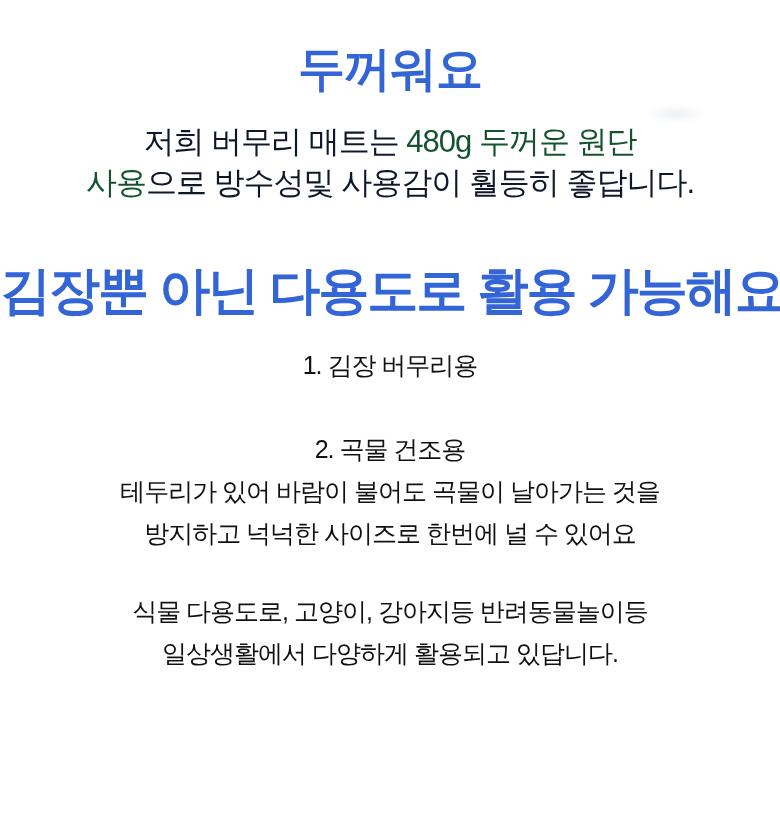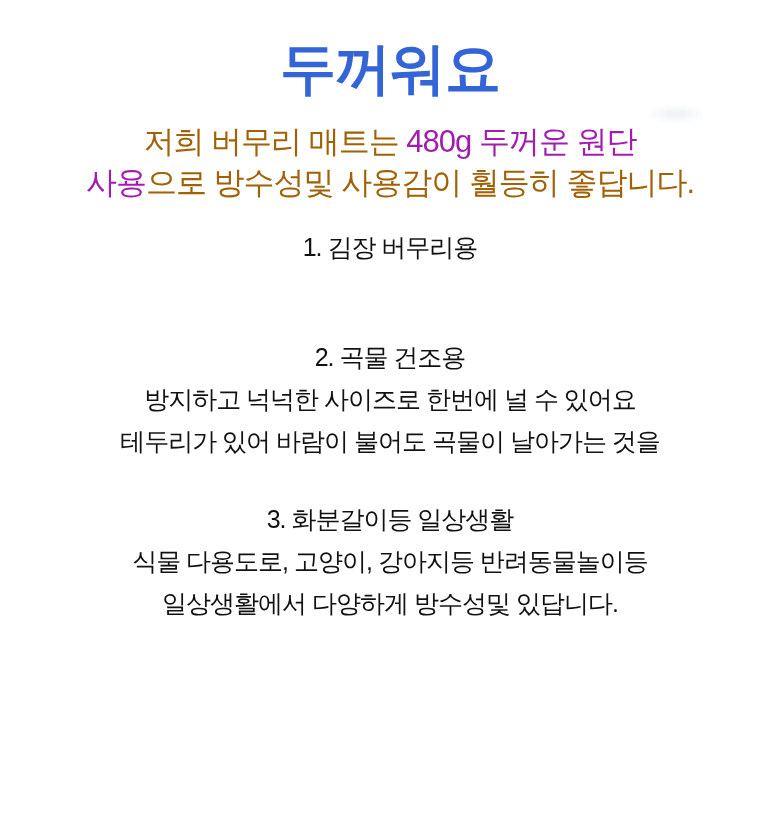--- a/index.html
+++ b/index.html
@@ -9,53 +9,53 @@
     height: 831px;
     background: #ffffff;
     overflow: hidden;
     text-align: center;
     font-family: "Liberation Sans", sans-serif;
     color: #111111;
   }
   .title-1 {
     margin: 0;
     padding-top: 41px;
-    font-size: 56px;
+    font-size: 47px;
     line-height: 56px;
     font-weight: 800;
     letter-spacing: -1px;
     color: #3465d6;
   }
   .intro {
     margin-top: 24px;
     font-size: 31px;
     line-height: 41px;
     font-weight: 500;
     letter-spacing: -1px;
   }
-  .pink { color: #a21caf; }
-  .black { color: #a16207; }
+  .pink { color: #14532d; }
+  .black { color: #0f172a; }
   .title-2 {
     margin: 58px 0 0 0;
     font-size: 51px;
     line-height: 60px;
     font-weight: 800;
     letter-spacing: -2px;
     color: #3465d6;
     white-space: nowrap;
   }
   .use {
     font-size: 25px;
     line-height: 42px;
     font-weight: 500;
     letter-spacing: -1px;
     text-align: center;
   }
   .use-1 { margin-top: 23px; }
-  .use-2 { margin-top: 68px; }
+  .use-2 { margin-top: 42px; }
   .use-3 { margin-top: 36px; }
   .use-title { }
   .use-line { }
   .faint-artifact {
     position: absolute;
     left: 645px;
     top: 105px;
     width: 62px;
     height: 18px;
     background: radial-gradient(ellipse at center, rgba(210,220,226,0.45), rgba(255,255,255,0) 70%);
@@ -70,30 +70,30 @@
 
   <div class="faint-artifact"></div>
 
   <h1 class="title-1">두꺼워요</h1>
 
   <div class="intro">
     <div><span class="black">저희 버무리 매트는 </span><span class="pink">480g 두꺼운 원단</span></div>
     <div><span class="pink">사용</span><span class="black">으로 방수성및 사용감이 훨등히 좋답니다.</span></div>
   </div>
 
+  <h2 class="title-2">김장뿐 아닌 다용도로 활용 가능해요</h2>
 
   <div class="use use-1">
     <div class="use-title">1. 김장 버무리용</div>
   </div>
 
   <div class="use use-2">
     <div class="use-title">2. 곡물 건조용</div>
+    <div class="use-line">테두리가 있어 바람이 불어도 곡물이 날아가는 것을</div>
     <div class="use-line">방지하고 넉넉한 사이즈로 한번에 널 수 있어요</div>
-    <div class="use-line">테두리가 있어 바람이 불어도 곡물이 날아가는 것을</div>
   </div>
 
   <div class="use use-3">
-    <div class="use-title">3. 화분갈이등 일상생활</div>
     <div class="use-line">식물 다용도로, 고양이, 강아지등 반려동물놀이등</div>
-    <div class="use-line">일상생활에서 다양하게 방수성및 있답니다.</div>
+    <div class="use-line">일상생활에서 다양하게 활용되고 있답니다.</div>
   </div>
 
 </div>
 
 </body></html>

